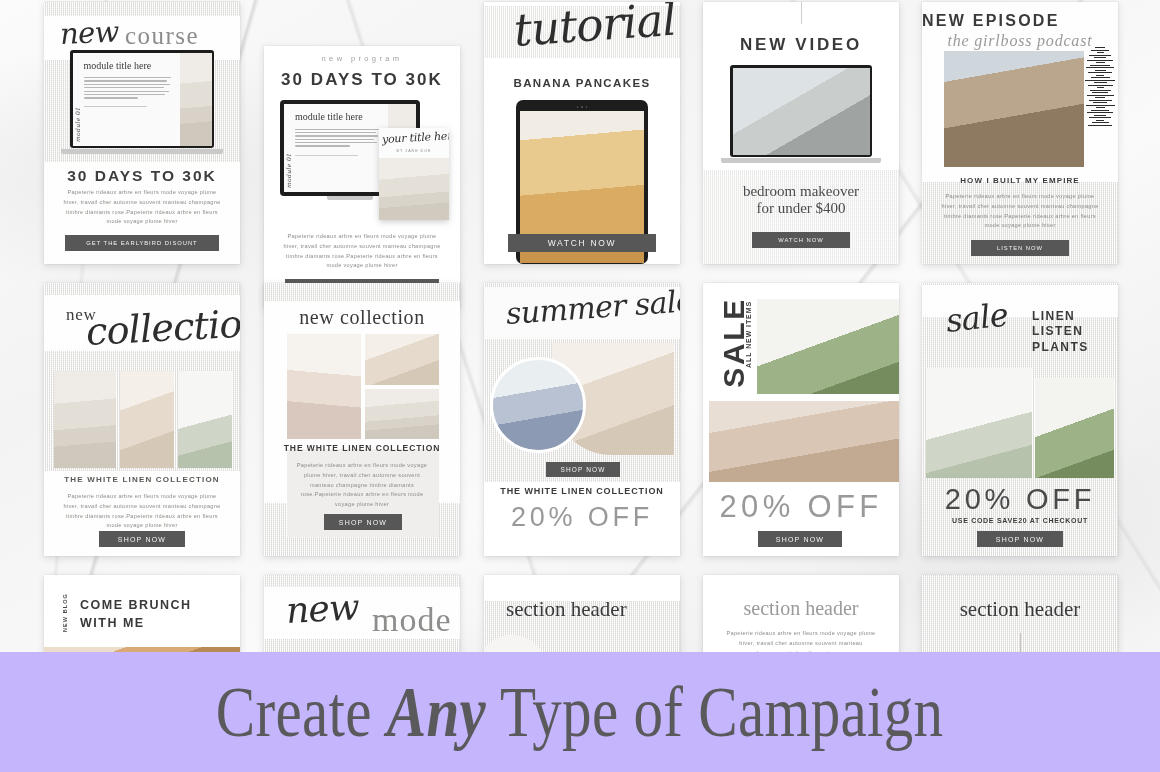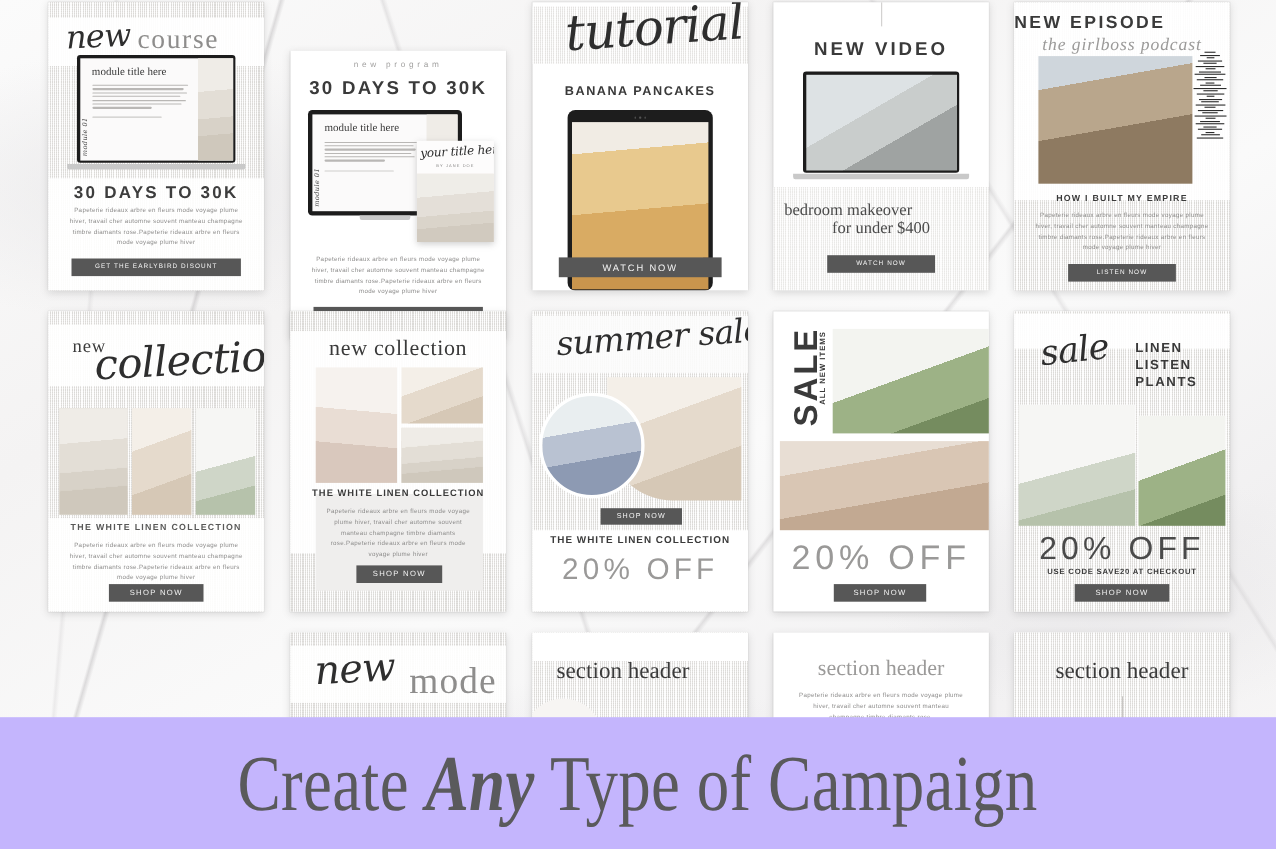--- a/index.html
+++ b/index.html
@@ -263,21 +263,21 @@
     <div class="sans-wide" style="position:absolute; left:0; top:33px; width:100%; text-align:center; font-size:17px; letter-spacing:.16em; color:#3a3a3a;">NEW VIDEO</div>
 
     <div style="position:absolute; left:27px; top:63px; width:142px;">
       <div class="laptop-screen" style="height:92px;">
         <div class="ph ph-video" style="height:100%;"></div>
       </div>
       <div class="laptop-base" style="height:5px; margin:1px -9px 0;"></div>
     </div>
 
     <div class="linen" style="position:absolute; left:0; top:168px; width:100%; height:94px; opacity:.6;"></div>
-    <div class="serif" style="position:absolute; left:0; top:181px; width:100%; font-size:15px; color:#4a4a4a;margin-left:10px;">bedroom makeover</div>
+    <div class="serif" style="position:absolute; left:0; top:181px; width:100%; text-align:center; font-size:15px; color:#4a4a4a;">bedroom makeover</div>
     <div class="serif" style="position:absolute; left:0; top:198px; width:100%; text-align:center; font-size:15px; color:#4a4a4a;">for under $400</div>
     <div class="btn" style="position:absolute; left:49px; top:230px; width:98px; height:16px;">WATCH NOW</div>
   </div>
 
   <div class="card linen" style="left:922px; top:2px; width:196px; height:262px;">
     <div style="position:absolute; left:0; top:0; width:100%; height:180px; background:rgba(255,255,255,.92);"></div>
     <div class="sans-wide" style="position:absolute; left:0; top:10px; width:100%; text-align:left; font-size:16px; letter-spacing:.14em; color:#3a3a3a;">NEW EPISODE</div>
     <div class="serif-light" style="position:absolute; left:0; top:30px; width:100%; text-align:center; font-size:16px; letter-spacing:.05em;font-style:italic;">the girlboss podcast</div>
 
     <div class="ph ph-field" style="position:absolute; left:22px; top:49px; width:140px; height:116px;"></div>
@@ -394,20 +394,28 @@
     <div style="position:absolute; left:4px; top:85px; width:188px; height:110px; display:flex; gap:3px;">
       <div class="ph ph-plant" style="flex:1.35;"></div>
       <div class="ph ph-green" style="flex:1; margin-top:10px;"></div>
     </div>
 
     <div style="position:absolute; left:0; top:200px; width:100%; text-align:center; font-family:'Liberation Sans',sans-serif; font-size:29px; letter-spacing:.13em; color:#4a4a4a;">20% OFF</div>
     <div class="sans-wide" style="position:absolute; left:0; top:234px; width:100%; text-align:center; font-size:7px; letter-spacing:.1em; color:#3a3a3a;">USE CODE SAVE20 AT CHECKOUT</div>
     <div class="btn" style="position:absolute; left:55px; top:248px; width:86px; height:16px; font-size:7px;">SHOP NOW</div>
   </div>
 
+  <div class="card" style="left:44px; top:575px; width:196px; height:100px;">
+    <div class="vert" style="position:absolute; left:18px; top:18px; font-family:'Liberation Sans',sans-serif; font-weight:700; font-size:5.5px; letter-spacing:.2em; color:#4a4a4a;">NEW BLOG</div>
+    <div style="position:absolute; left:36px; top:22px;">
+      <div class="sans-wide" style="font-size:12.5px; letter-spacing:.12em; color:#3a3a3a; line-height:1.4;">COME BRUNCH</div>
+      <div class="sans-wide" style="font-size:12.5px; letter-spacing:.12em; color:#3a3a3a; line-height:1.4;">WITH ME</div>
+    </div>
+    <div class="ph ph-brunch" style="position:absolute; left:0; top:72px; width:100%; height:28px;"></div>
+  </div>
 
   <div class="card linen" style="left:264px; top:575px; width:196px; height:100px;">
     <div style="position:absolute; left:0; top:12px; width:100%; height:52px; background:rgba(255,255,255,.9);"></div>
     <div class="script" style="position:absolute; left:22px; top:18px; font-size:36px; line-height:1; transform:rotate(-3deg);">new</div>
     <div class="serif-light" style="position:absolute; left:108px; top:26px; font-size:34px; letter-spacing:.03em; color:#8e8d8c;">mode</div>
   </div>
 
   <div class="card linen" style="left:484px; top:575px; width:196px; height:100px;">
     <div style="position:absolute; left:0; top:0; width:100%; height:26px; background:#ffffff;"></div>
     <div class="serif" style="position:absolute; left:22px; top:22px; font-size:21px; color:#3a3a3a;">section header</div>

